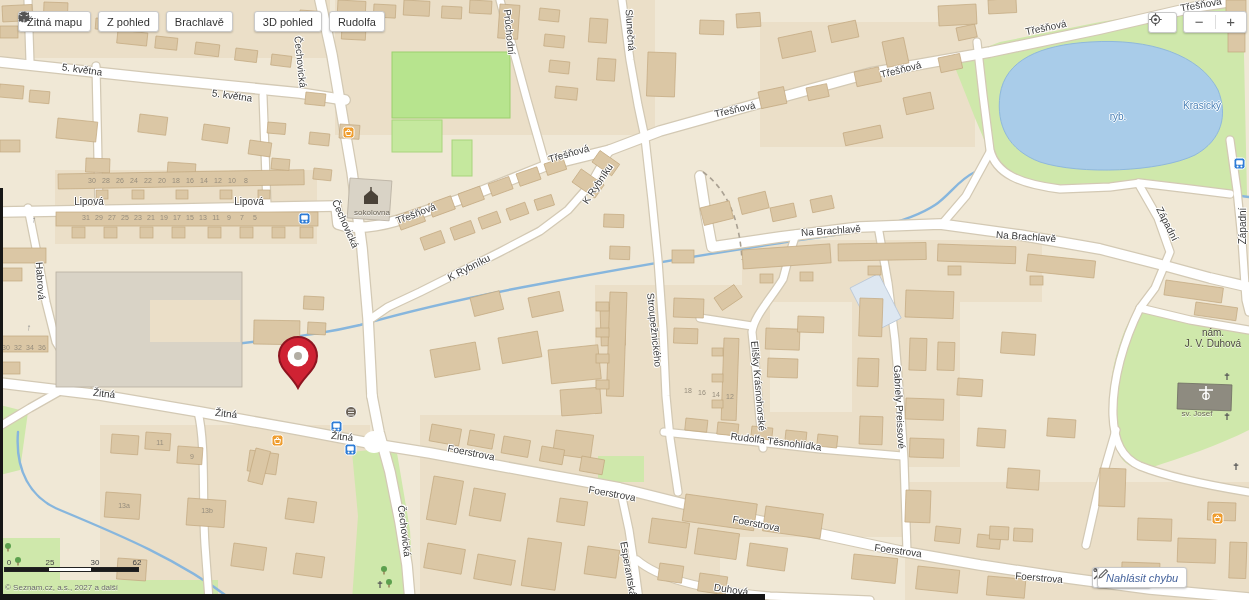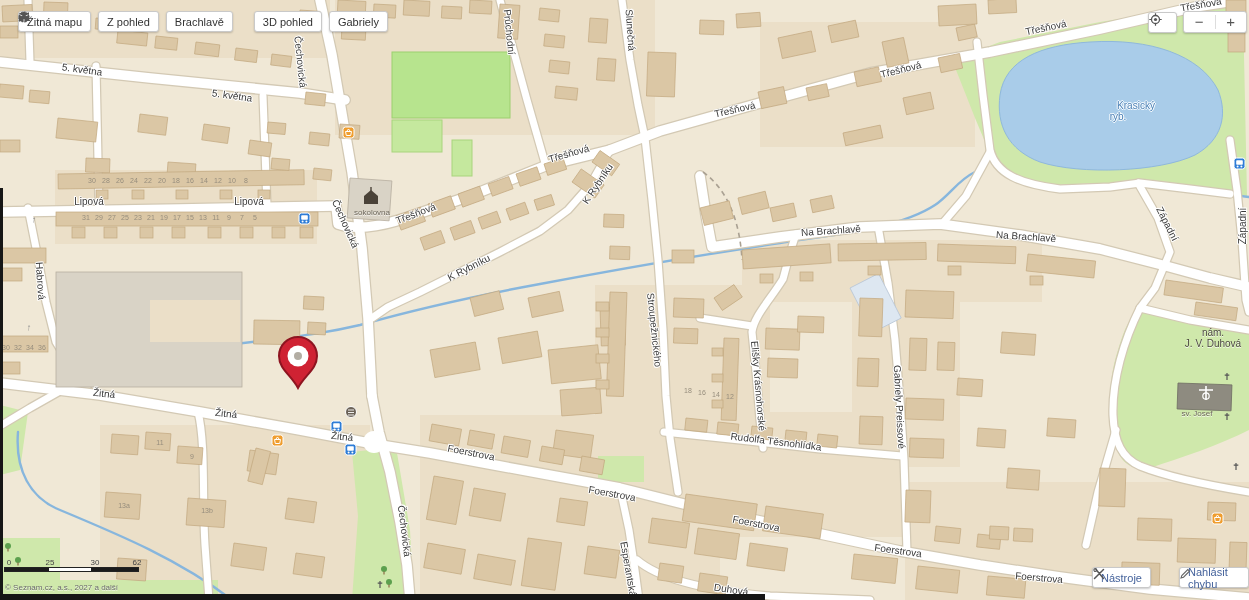--- a/index.html
+++ b/index.html
@@ -485,21 +485,21 @@
       <span class="lbl st" style="left: 226px; top: 414px; --r: 6deg;">Žitná</span>
       <span class="lbl st" style="left: 342px; top: 437px; --r: 6deg;">Žitná</span>
       <span class="lbl st" style="left: 471px; top: 453px; --r: 11deg;">Foerstrova</span>
       <span class="lbl st" style="left: 612px; top: 494px; --r: 10deg;">Foerstrova</span>
       <span class="lbl st" style="left: 756px; top: 524px; --r: 11deg;">Foerstrova</span>
       <span class="lbl st" style="left: 898px; top: 551px; --r: 8deg;">Foerstrova</span>
       <span class="lbl st" style="left: 1039px; top: 578px; --r: 5deg;">Foerstrova</span>
       <span class="lbl st" style="left: 628px; top: 569px; --r: 80deg;">Esperantská</span>
       <span class="lbl st" style="left: 731px; top: 590px; --r: 8deg;">Duhová</span>
       <span class="lbl st" style="left: 40px; top: 281px; --r: 86deg;">Habrová</span>
-      <span class="lbl wt" style="left: 1118px; top: 106px; padding-left: 36px; --r: 0deg;">Krasický</span>
+      <span class="lbl wt" style="left: 1184px; top: 106px; padding-left: 36px; --r: 0deg;">Krasický</span>
       <span class="lbl wt" style="left: 1118px; top: 117px; --r: 0deg;">ryb.</span>
       <span class="lbl ar" style="left: 1213px; top: 333px; --r: 0deg;">nám.</span>
       <span class="lbl ar" style="left: 1213px; top: 344px; --r: 0deg;">J. V. Duhová</span>
       <span class="lbl poi" style="left: 372px; top: 213px; --r: 0deg;">sokolovna</span>
       <span class="lbl poi" style="left: 1197px; top: 414px; --r: 0deg;">sv. Josef</span>
       <span class="lbl nm" style="left: 92px; top: 180px; --r: 0deg;">30</span>
       <span class="lbl nm" style="left: 106px; top: 180px; --r: 0deg;">28</span>
       <span class="lbl nm" style="left: 120px; top: 180px; --r: 0deg;">26</span>
       <span class="lbl nm" style="left: 134px; top: 180px; --r: 0deg;">24</span>
       <span class="lbl nm" style="left: 148px; top: 180px; --r: 0deg;">22</span>
@@ -576,21 +576,21 @@
           <path d="M6,0.8 L11,3.3 L11,8.7 L6,11.2 L1,8.7 L1,3.3 Z" fill="#555"></path>
           <path d="M1,3.3 L6,5.8 L11,3.3 M6,5.8 V11.2" stroke="#fff" stroke-width=".8" fill="none"></path>
         </svg>
     <span>3D pohled</span>
   </div>
   <div class="btn">
     <svg width="12" height="12" viewBox="0 0 12 12">
           <circle cx="6" cy="6" r="2.2" fill="#555"></circle>
           <path d="M1,6 a5,5 0 0 1 10,0 M1,6 a5,5 0 0 0 10,0" fill="none" stroke="#555" stroke-width="1" stroke-dasharray="2.5 1.5"></path>
         </svg>
-    <span>Gabriely</span>
+    <span>Rudolfa</span>
   </div>
 </div>
 
 <div id="locate">
   <svg width="13" height="13" viewBox="0 0 13 13">
         <circle cx="6.5" cy="6.5" r="4" fill="none" stroke="#555" stroke-width="1.3"></circle>
         <circle cx="6.5" cy="6.5" r="1.6" fill="#555"></circle>
         <path d="M6.5,0.3 V2.2 M6.5,10.8 V12.7 M0.3,6.5 H2.2 M10.8,6.5 H12.7" stroke="#555" stroke-width="1.2"></path>
       </svg>
 </div>
@@ -600,21 +600,21 @@
   <div class="half">+</div>
 </div>
 
 <div class="btn blue" style="left:1092px;top:567px;">
   <svg width="12" height="12" viewBox="0 0 12 12">
         <path d="M1.5,10.5 L8.5,3.5 M10.5,1.5 L9,3 M3,1.5 L10.5,10.5" stroke="#555" stroke-width="1.5" stroke-linecap="round"></path>
         <circle cx="2.3" cy="2" r="1.4" fill="none" stroke="#555" stroke-width="1.1"></circle>
       </svg>
   <span>Nástroje</span>
 </div>
-<div class="btn blue" style="left:1179px;top:567px;">
+<div class="btn blue" style="left:1097px;top:567px;font-style:italic;">
   <svg width="11" height="11" viewBox="0 0 11 11">
         <path d="M1,10 L1.8,7.5 L7.8,1.5 L9.5,3.2 L3.5,9.2 Z" fill="none" stroke="#666" stroke-width="1.1"></path>
       </svg>
   <span>Nahlásit chybu</span>
 </div>
 
 <div id="scale">
   <div class="ticks">
     <span style="left:5px">0</span>
     <span style="left:46px">25</span>

